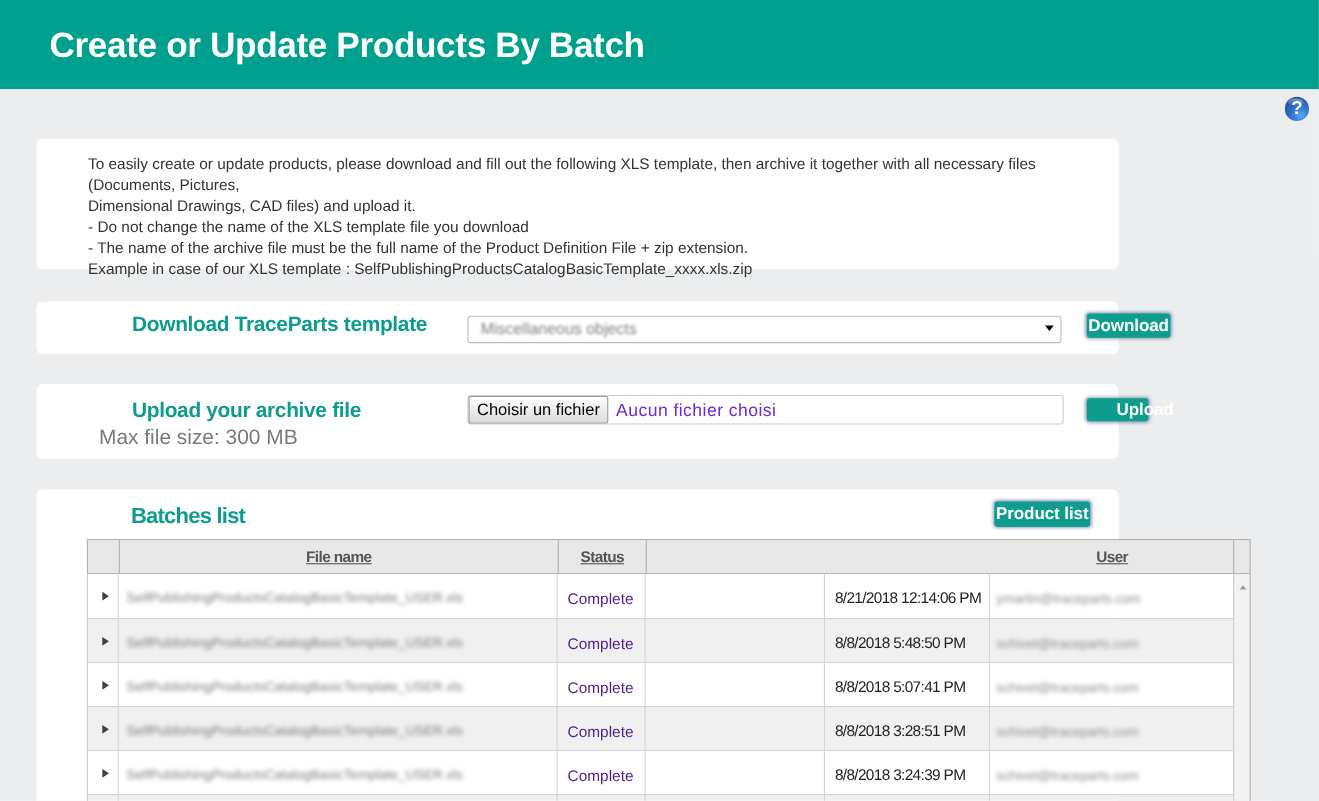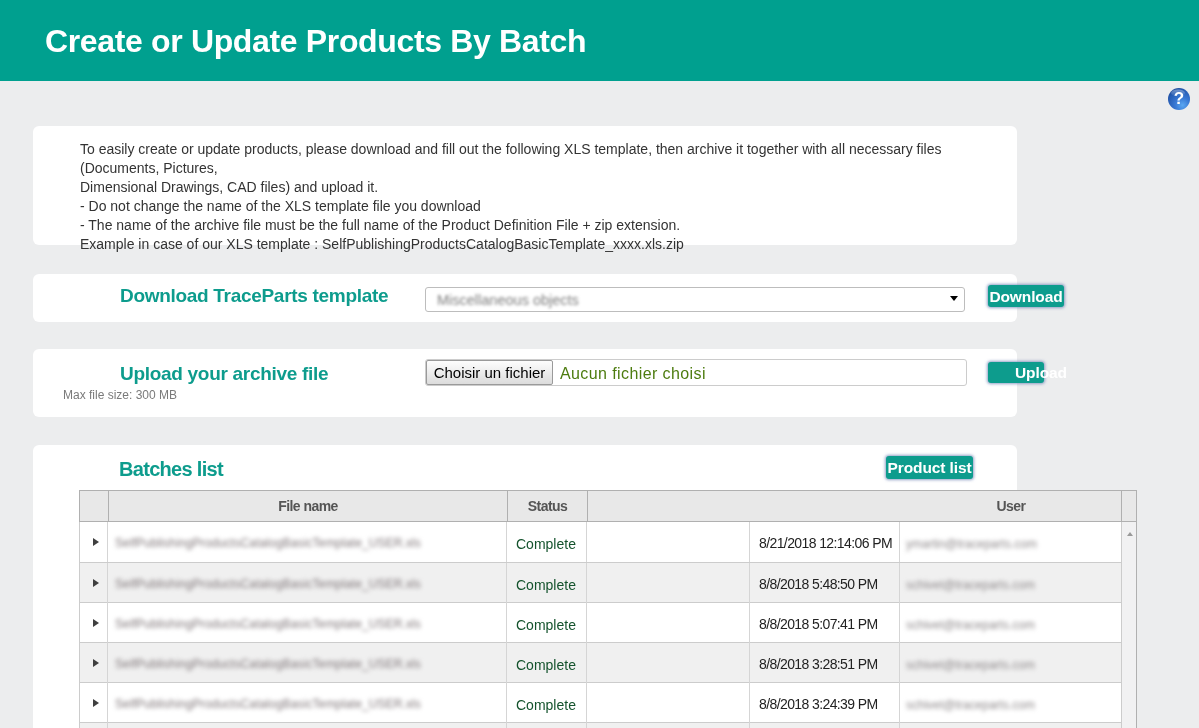--- a/index.html
+++ b/index.html
@@ -9,42 +9,42 @@
 .hdr h1 { color:#fff; font-size:32px; line-height:32px; font-weight:bold; position:absolute; left:45px; top:25px; letter-spacing:-0.35px; }
 .help { position:absolute; left:1168px; top:88px; width:22px; height:22px; }
 .box { position:absolute; left:33px; width:984px; background:#fff; border-radius:6px; }
 .box1 { top:126px; height:119px; padding:14px 47px 0 47px; font-size:14px; line-height:19px; color:#333; }
 .box2 { top:274px; height:48px; }
 .box3 { top:349px; height:68px; }
 .box4 { top:445px; height:600px; }
 .lbl { color:#0d9c8d; font-size:19px; font-weight:bold; letter-spacing:-0.3px;margin-left:40px; }
 .box2 .lbl { position:absolute; left:47px; top:11px; }
 .box3 .lbl { position:absolute; left:47px; top:14px; }
-.sub { position:absolute; left:30px; top:39px; font-size:12px; color:#7a7a7a; }
+.sub { position:absolute; left:57px; top:39px; font-size:19px; color:#7a7a7a; }
 .selwrap { position:absolute; left:392px; top:13px; width:540px; height:25px; border:1px solid #bdbdbd; border-radius:3px; background:#fff; }
 .selwrap .blurtxt { position:absolute; left:11px; top:4px; font-size:14.5px; color:#7e7e7e; filter:blur(1.5px); }
 .selwrap .arr { position:absolute; right:6px; top:8px; width:0; height:0; border-left:4px solid transparent; border-right:4px solid transparent; border-top:5px solid #000; }
 .btn { position:absolute; background:#0d9c8d; color:#fff; font-weight:bold; font-size:15.5px; letter-spacing:-0.1px; text-align:center; border-radius:3px; box-shadow:0 0 3px 1px rgba(110,130,180,0.75); }
 .btn-dl { left:955px; top:11px; width:76px; height:22px; line-height:23px; }
 .btn-up { left:955px; top:13px; width:56px; height:21px; line-height:22px;padding-left:27px; }
 .filewrap { position:absolute; left:392px; top:10px; width:542px; height:27px; border:1px solid #ccc; border-radius:3px; background:#fff; }
 .filebtn { position:absolute; left:0px; top:0px; width:127px; height:25px; background:linear-gradient(#fdfdfd,#dcdcdc); border:1px solid #9a9a9a; font-size:15px; color:#000; text-align:center; line-height:23px; border-radius:2px; }
-.filetxt { position:absolute; left:134px; top:5px; font-size:16px; letter-spacing:0.4px; color:#4d7c0f; }
+.filetxt { position:absolute; left:134px; top:5px; font-size:16px; letter-spacing:0.4px; color:#6d28d9; }
 .blist { position:absolute; left:46px; top:13px; font-size:20px; letter-spacing:-0.7px; }
-.btn-pl { right:44px; top:11px; width:87px; height:23px; line-height:23px; }
+.btn-pl { right:26px; top:11px; width:87px; height:23px; line-height:23px; }
 .tblhead { position:absolute; left:46px; top:45px; width:1058px; height:32px; background:#e8e8e8; border:1px solid #b0b0b0; }
-.tblhead .hc { position:absolute; top:0; height:30px; border-right:1px solid #b0b0b0; color:#555; font-weight:bold; font-size:14px; letter-spacing:-0.55px; text-align:center; line-height:31px; }
+.tblhead .hc { position:absolute; top:0; height:30px; border-right:1px solid #b0b0b0; color:#555; font-weight:bold; font-size:14px; letter-spacing:-0.55px; text-align:center; line-height:31px;text-decoration:underline; }
 .tbody { position:absolute; left:46px; top:77px; width:1058px; }
 .row { position:relative; width:1042px; height:40px; border-bottom:1px solid #ccc; border-left:1px solid #ccc; }
 .row.first { height:41px; }
 .row.odd { background:#fff; } .row.even { background:#f0f0f0; }
 .row .c { position:absolute; top:0; height:40px; border-right:1px solid #d5d5d5; }
 .row .tri { position:absolute; left:13px; top:16px; width:0; height:0; border-top:4px solid transparent; border-bottom:4px solid transparent; border-left:6px solid #3f3f3f; }
 .fn { position:absolute; left:35px; top:14px; font-size:12px; color:#80777a; filter:blur(2px); letter-spacing:0.1px; }
-.st { position:absolute; left:436px; top:14px; font-size:14px; color:#14532d; }
+.st { position:absolute; left:436px; top:14px; font-size:14px; color:#4c1d95; }
 .dt { position:absolute; left:679px; top:13px; font-size:14px; letter-spacing:-0.6px; color:#222; }
 .us { position:absolute; left:826px; top:15px; font-size:12px; color:#8d888a; filter:blur(1.9px); }
 .sbar { position:absolute; left:1088px; top:77px; width:16px; height:300px; background:#f1f1f2; border-right:1px solid #b0b0b0; border-left:1px solid #ccc; }
 .sbar .up { position:absolute; left:5px; top:10px; width:0; height:0; border-left:3px solid transparent; border-right:3px solid transparent; border-bottom:4px solid #999; }
 </style>
 </head>
 <body>
 <div class="hdr">
     <h1>Create or Update Products By Batch</h1>
   </div>

